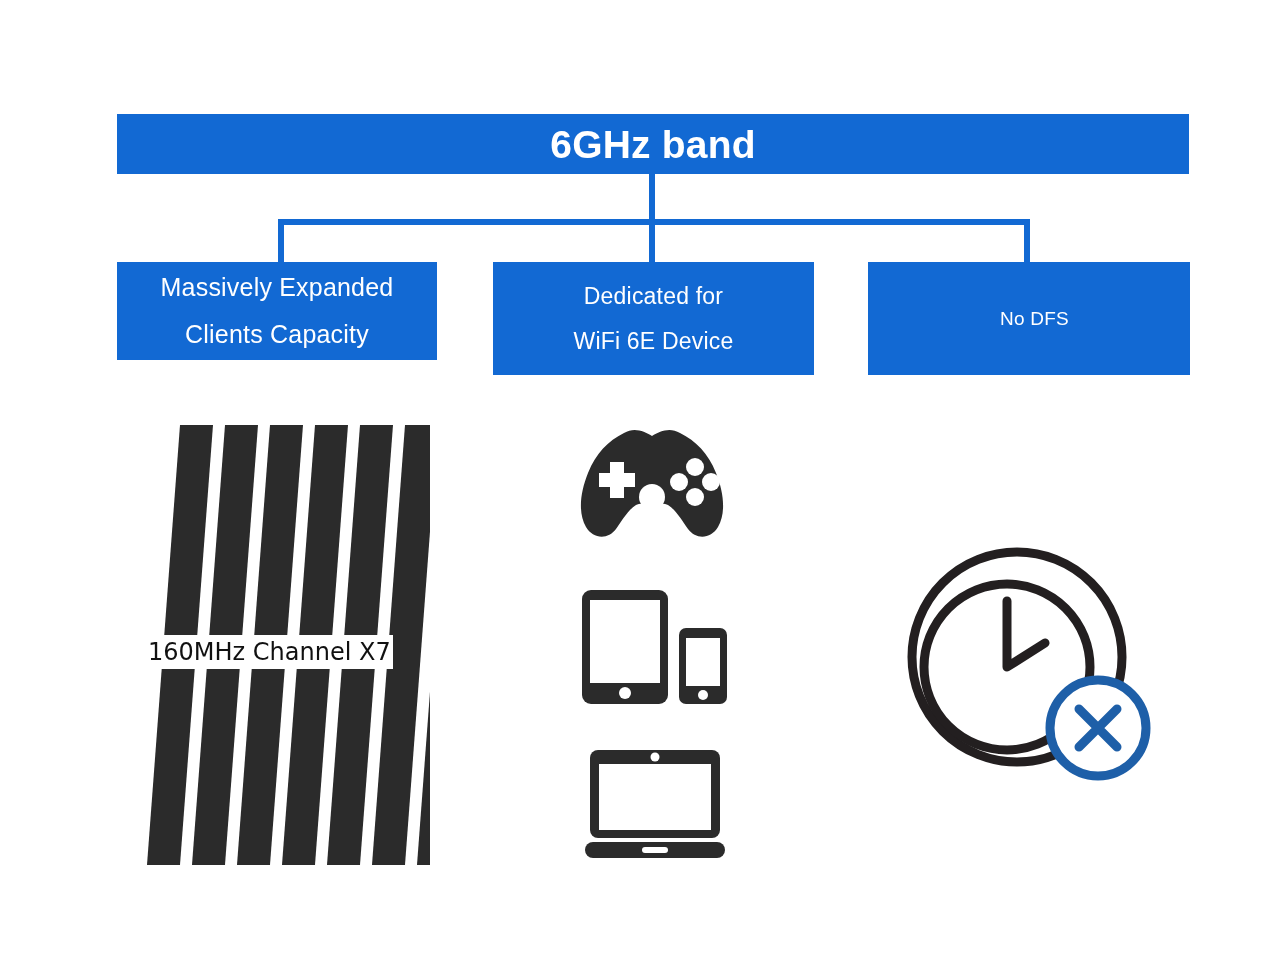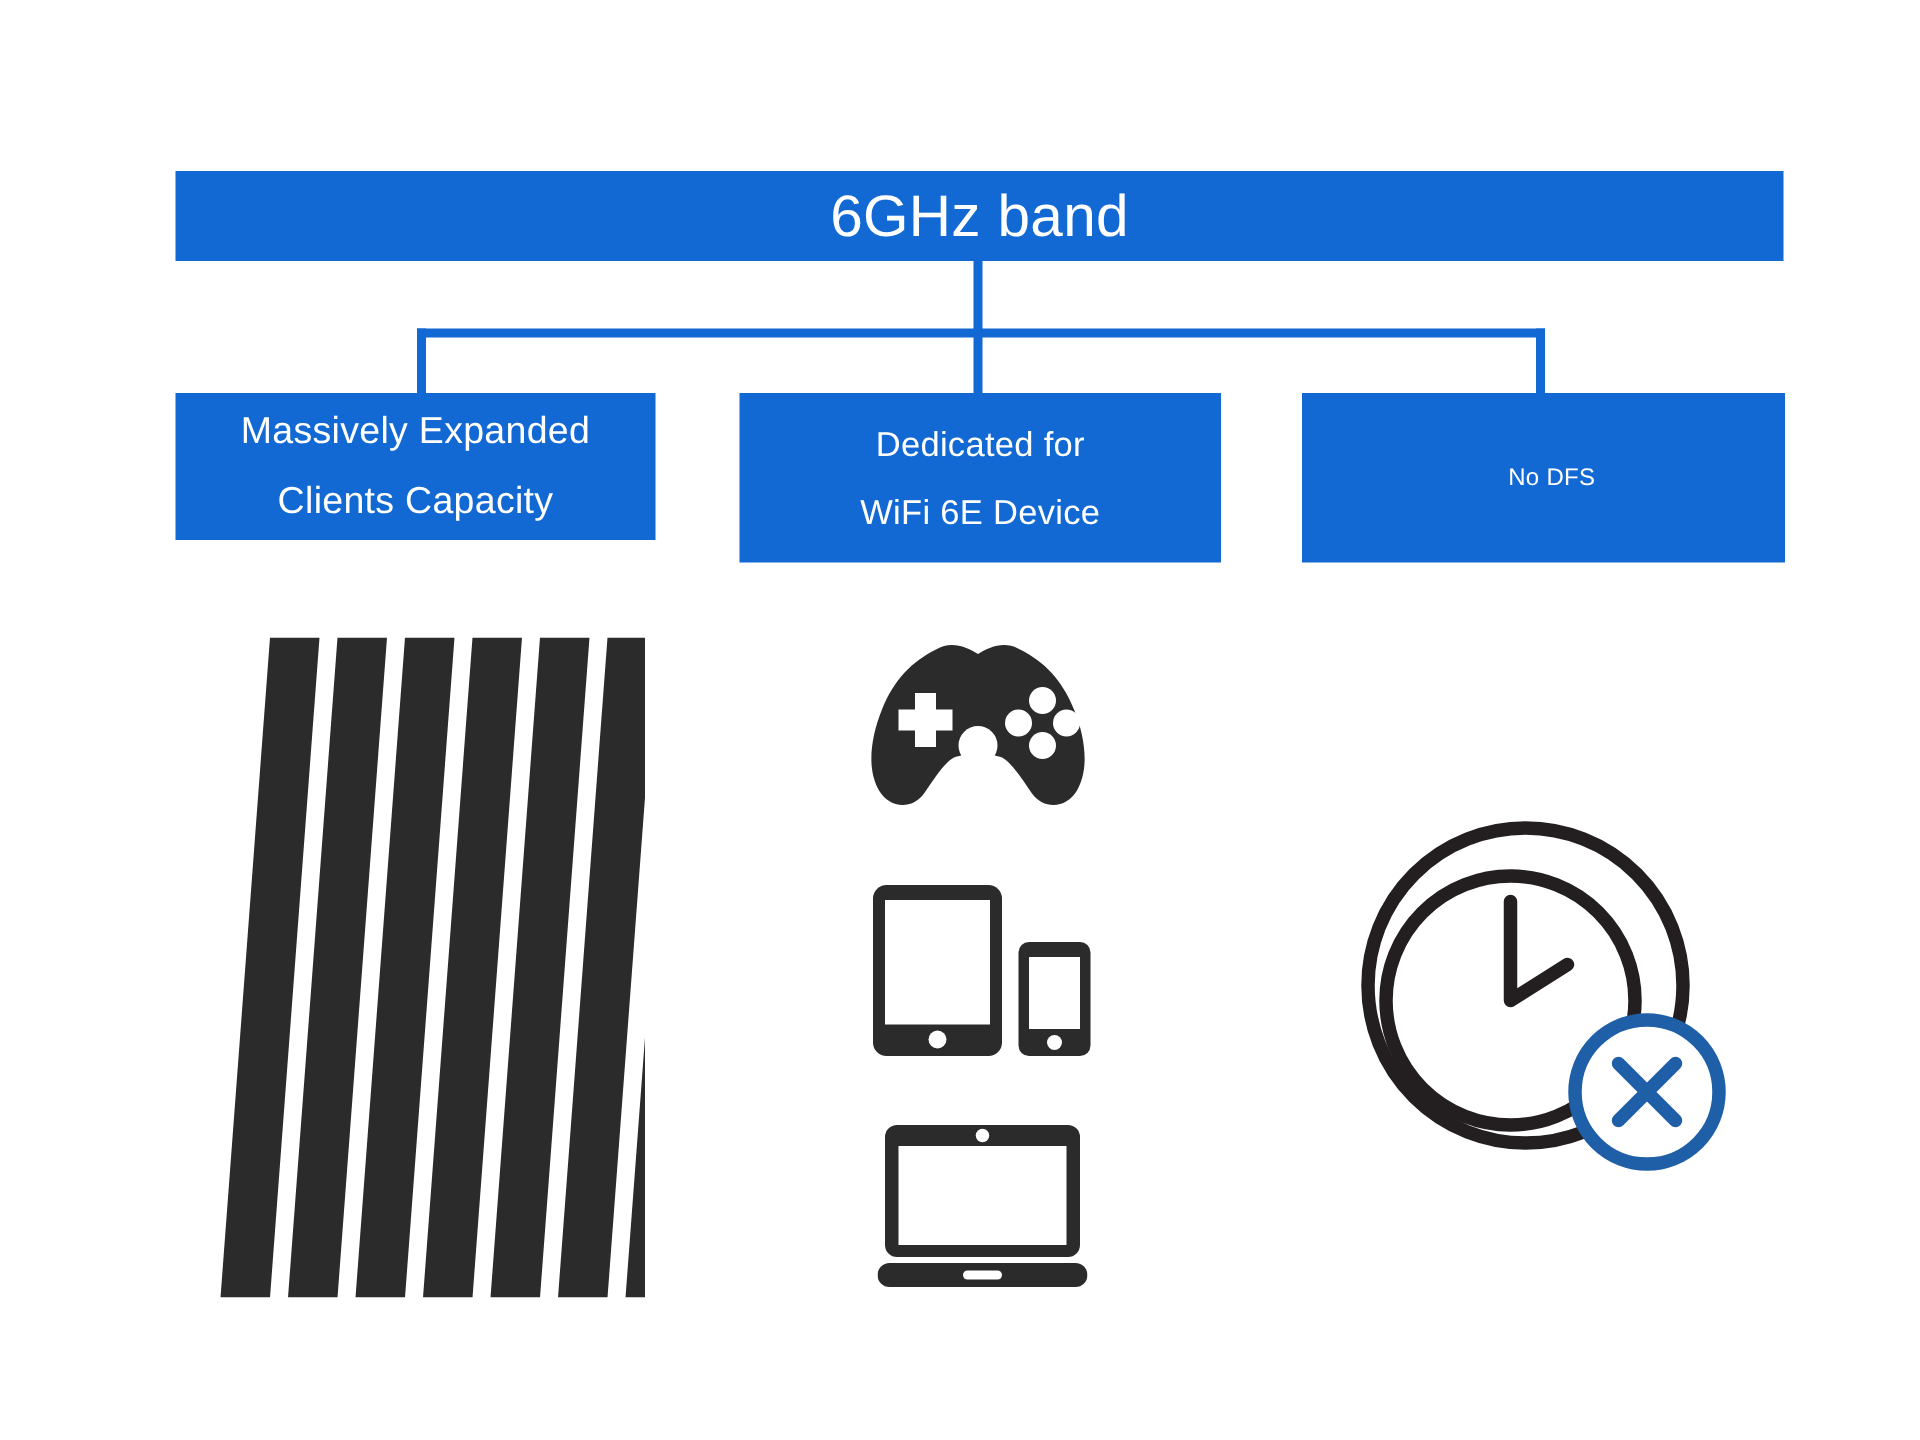--- a/index.html
+++ b/index.html
@@ -36,21 +36,21 @@
     box-sizing: border-box;
     letter-spacing: .2px;
   }
 
   #title-box {
     left: 117px;
     top: 114px;
     width: 1072px;
     height: 60px;
     font-size: 39px;
-    font-weight: 400;
+    font-weight: 700;
   }
 
   #box-1 {
     left: 117px;
     top: 262px;
     width: 320px;
     height: 98px;
     font-size: 25px;
   }
   #box-2 {
@@ -58,21 +58,21 @@
     top: 262px;
     width: 321px;
     height: 113px;
     font-size: 23px;
   }
   #box-3 {
     left: 868px;
     top: 262px;
     width: 322px;
     height: 113px;
-    font-size: 16px;
+    font-size: 19px;
     padding-left: 11px;
   }
   .node-line {
     display: block;
     line-height: 1.0;
   }
   #box-1 .node-line + .node-line,
   #box-2 .node-line + .node-line {
     margin-top: 22px;
   }
@@ -172,20 +172,21 @@
         <polygon points="92,440 125,0 158,0 125,440"></polygon>
         <polygon points="137,440 170,0 203,0 170,440"></polygon>
         <polygon points="182,440 215,0 248,0 215,440"></polygon>
         <polygon points="227,440 260,0 293,0 260,440"></polygon>
         <polygon points="272,440 305,0 338,0 305,440"></polygon>
         <polygon points="317,440 350,0 383,0 350,440"></polygon>
       </g>
     </svg>
   </div>
 
+  <div id="channel-label">160MHz Channel X7</div>
 
   <div class="illus" id="illus-gamepad">
     <svg width="160" height="115" viewBox="0 0 160 115" xmlns="http://www.w3.org/2000/svg">
       <path fill="#2b2b2b" d="M52,8 C62,2 72,6 80,11 C88,6 98,2 108,8
         C124,16 136,28 144,48 C152,68 154,88 146,102
         C139,114 124,115 116,104 C109,94 103,84 96,80
         C90,77 70,77 64,80 C57,84 51,94 44,104
         C36,115 21,114 14,102 C6,88 8,68 16,48
         C24,28 36,16 52,8 Z"></path>
 

